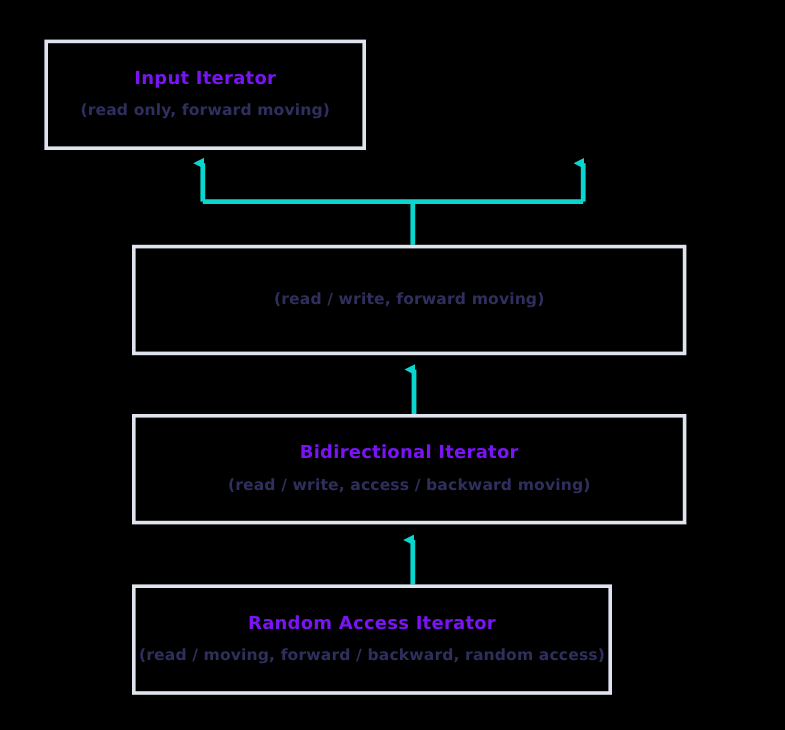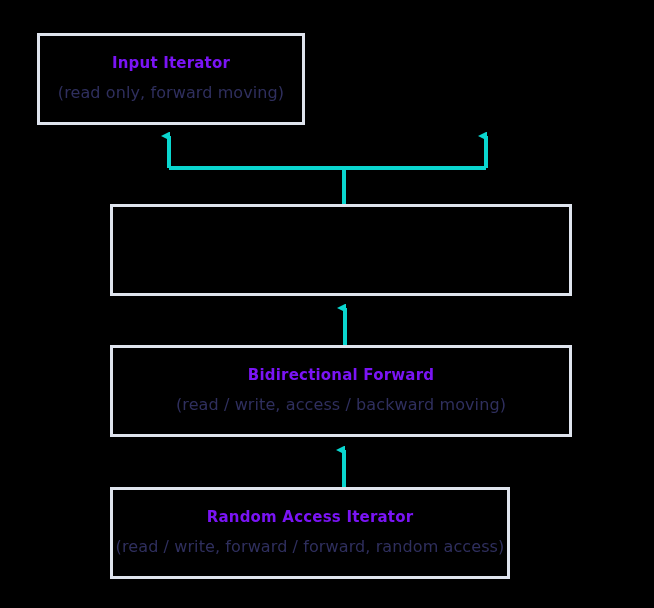--- a/index.html
+++ b/index.html
@@ -31,22 +31,22 @@
     color: #7a14f5;
     font-weight: 700;
     font-size: 15px;
     letter-spacing: 0.2px;
     line-height: 1.15;
     margin: 0 0 12px 0;
     white-space: nowrap;
   }
   .node-subtitle {
     color: #2f2f5e;
-    font-weight: 400;
-    font-size: 16px;
+    font-weight: 700;
+    font-size: 13px;
     letter-spacing: 0.1px;
     line-height: 1.15;
     margin: 0;
     white-space: nowrap;
     text-align: right;
   }
   
   #connectors {
     position: absolute;
     left: 0;
@@ -80,25 +80,26 @@
     <path d="M344 487 L344 450" stroke="#0ad6cf" stroke-width="4" fill="none" marker-end="url(#arrowUp)"></path>
   </svg>
 
   <div class="node" id="node-input-iterator" style="left: 37px; top: 33px; width: 268px; height: 92px; border-color: rgb(223, 228, 238);">
     <div class="node-title" style="color: rgb(122, 20, 245);">Input Iterator</div>
     <div class="node-subtitle" style="color: rgb(47, 47, 94);">(read only, forward moving)</div>
   </div>
 
 
   <div class="node" id="node-forward-iterator" style="left: 110px; top: 204px; width: 462px; height: 92px; border-color: rgb(223, 228, 238);">
+    <div class="node-subtitle" style="color: rgb(47, 47, 94);">(read / write, forward moving)</div>
   </div>
 
   <div class="node" id="node-bidirectional-iterator" style="left: 110px; top: 345px; width: 462px; height: 92px; border-color: rgb(223, 228, 238);">
-    <div class="node-title" style="color: rgb(122, 20, 245);">Bidirectional Forward</div>
+    <div class="node-title" style="color: rgb(122, 20, 245);">Bidirectional Iterator</div>
     <div class="node-subtitle" style="color: rgb(47, 47, 94);">(read / write, access / backward moving)</div>
   </div>
 
   <div class="node" id="node-random-access-iterator" style="left: 110px; top: 487px; width: 400px; height: 92px; border-color: rgb(223, 228, 238);">
     <div class="node-title" style="color: rgb(122, 20, 245);">Random Access Iterator</div>
-    <div class="node-subtitle" style="color: rgb(47, 47, 94);">(read / write, forward / forward, random access)</div>
+    <div class="node-subtitle" style="color: rgb(47, 47, 94);">(read / moving, forward / backward, random access)</div>
   </div>
 
 </div>
 
 </body></html>

